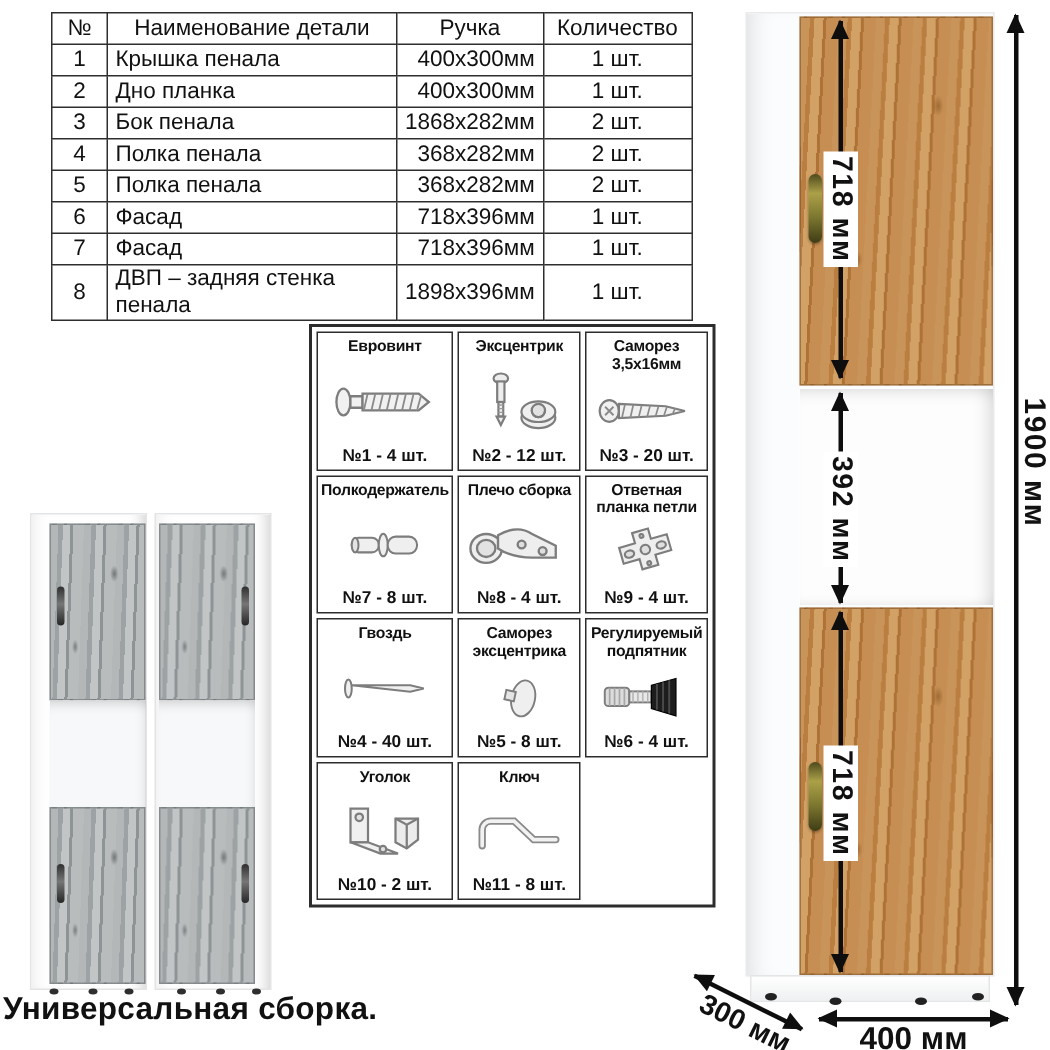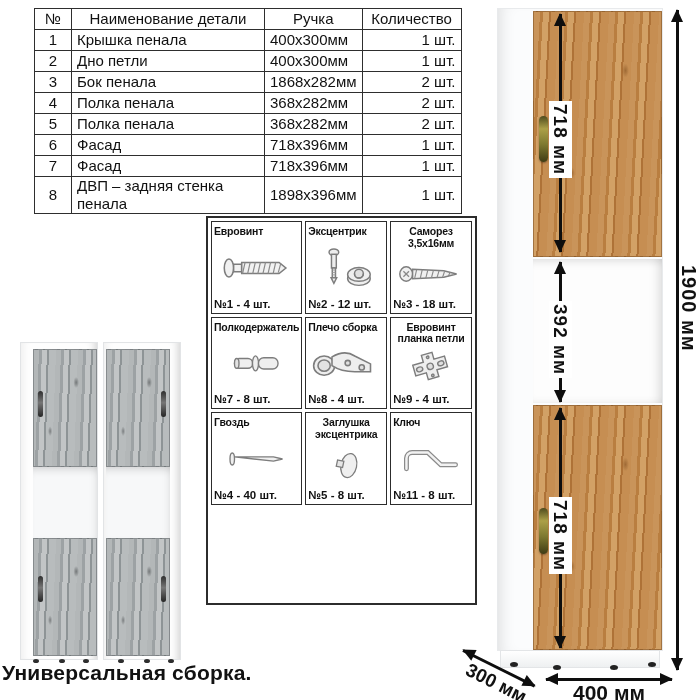--- a/index.html
+++ b/index.html
@@ -5,29 +5,29 @@
   html,body{margin:0;padding:0;background:#fff;}
   .stage{position:relative;width:700px;height:700px;background:#fff;overflow:hidden;
          font-family:"Liberation Sans",sans-serif;color:#111;}
 
   
   .parts{position:absolute;left:34px;top:8px;border-collapse:collapse;background:#fff;}
   .parts th,.parts td{border:1.6px solid #2e2e2e;font-size:15px;line-height:1.2;padding:0 5px;height:20px;}
   .parts th{font-weight:400;text-align:center;}
   .c-num{width:26px;text-align:center;}
   .c-name{width:182px;text-align:left;margin-top:31px;}
-  .c-size{width:86px;text-align:left;}
-  .c-qty{width:88px;text-align:right;}
+  .c-size{width:86px;text-align:right;}
+  .c-qty{width:88px;text-align:center;}
 
   
   .hw-grid{position:absolute;left:206px;top:216px;width:271px;height:389px;border:2px solid #2c2c2c;
            box-sizing:border-box;padding:3px;display:grid;grid-template-columns:repeat(3,1fr);
            grid-template-rows:repeat(4,1fr);gap:3px;background:#fff;}
   .hw-cell{border:1.6px solid #2c2c2c;background:#fff;display:flex;flex-direction:column;
-           align-items:flex-start;justify-content:space-between;padding:4px 2px 3px;text-align:center;box-sizing:border-box;}
+           align-items:center;justify-content:space-between;padding:4px 2px 3px;text-align:center;box-sizing:border-box;}
   .hw-title{font-weight:700;font-size:10.5px;line-height:1.12;letter-spacing:-.2px;}
   .hw-count{font-weight:700;font-size:11.5px;white-space:nowrap;}
   .hw-icon{flex:1;display:flex;align-items:center;justify-content:center;width:100%;min-height:0;}
   .hw-icon svg{max-width:74px;max-height:42px;}
 
   
   .wood-oak{
     background-image:
       radial-gradient(ellipse 5px 10px at 72% 24%, rgba(110,62,18,.45), transparent 70%),
       radial-gradient(ellipse 4px 8px at 30% 66%, rgba(110,62,18,.40), transparent 70%),
@@ -112,21 +112,21 @@
     </thead>
     <tbody>
       <tr>
         <td class="c-num">1</td>
         <td class="c-name">Крышка пенала</td>
         <td class="c-size">400х300мм</td>
         <td class="c-qty">1 шт.</td>
       </tr>
       <tr>
         <td class="c-num">2</td>
-        <td class="c-name">Дно петли</td>
+        <td class="c-name">Дно планка</td>
         <td class="c-size">400х300мм</td>
         <td class="c-qty">1 шт.</td>
       </tr>
       <tr>
         <td class="c-num">3</td>
         <td class="c-name">Бок пенала</td>
         <td class="c-size">1868х282мм</td>
         <td class="c-qty">2 шт.</td>
       </tr>
       <tr>
@@ -210,21 +210,21 @@
       <div class="hw-icon">
         <svg viewBox="0 0 84 40" width="70" height="32">
             <g stroke="#7d7d7d" stroke-width="1.8" fill="#f0f0f0">
               <ellipse cx="11" cy="20" rx="8" ry="9"></ellipse>
               <path d="M19 14 L58 16 L74 20 L58 24 L19 26 Z"></path>
             </g>
             <path d="M7.5 16.5 l7 7 M14.5 16.5 l-7 7" stroke="#8a8a8a" stroke-width="1.6" fill="none"></path>
             <path d="M24 14.8 l-2.5 11 M31 14.8 l-2.5 11 M38 15.2 l-2.5 10 M45 15.5 l-2.5 9.5 M52 16 l-2.5 8.5 M59 16.5 l-2.5 7.5 M66 17.5 l-2.5 5.5" stroke="#8a8a8a" stroke-width="1.4" fill="none"></path>
           </svg>
       </div>
-      <div class="hw-count">№3 - 18 шт.</div>
+      <div class="hw-count">№3 - 20 шт.</div>
     </div>
 
     <div class="hw-cell">
       <div class="hw-title">Полкодержатель</div>
       <div class="hw-icon">
         <svg viewBox="0 0 84 40" width="64" height="30">
             <g stroke="#7d7d7d" stroke-width="1.8" fill="#efefef">
               <rect x="12" y="14" width="24" height="13" rx="6"></rect>
               <ellipse cx="40" cy="20.5" rx="4" ry="10"></ellipse>
               <rect x="44" y="13" width="26" height="15" rx="7"></rect>
@@ -245,21 +245,21 @@
               <path d="M26 17 C38 10 46 12 52 16 L70 25 L70 34 L52 34 C40 34 32 31 26 27 Z"></path>
               <circle cx="60" cy="29" r="3" fill="#dfdfdf"></circle>
               <circle cx="44" cy="24" r="3" fill="#dfdfdf"></circle>
             </g>
           </svg>
       </div>
       <div class="hw-count">№8 - 4 шт.</div>
     </div>
 
     <div class="hw-cell">
-      <div class="hw-title">Евровинт планка петли</div>
+      <div class="hw-title">Ответная планка петли</div>
       <div class="hw-icon">
         <svg viewBox="0 0 84 48" width="66" height="38">
             <g transform="rotate(-16 42 24)" stroke="#7d7d7d" stroke-width="1.8" fill="#eeeeee">
               <path d="M35 4 h14 v9 h14 v14 h-14 v9 h-14 v-9 h-14 v-14 h14 z"></path>
               <circle cx="42" cy="20.5" r="4" fill="#dfdfdf"></circle>
               <ellipse cx="28" cy="20.5" rx="4" ry="3" fill="#dfdfdf"></ellipse>
               <ellipse cx="56" cy="20.5" rx="4" ry="3" fill="#dfdfdf"></ellipse>
               <circle cx="42" cy="8.5" r="1.6" fill="#cfcfcf"></circle>
               <circle cx="42" cy="32.5" r="1.6" fill="#cfcfcf"></circle>
             </g>
@@ -275,33 +275,65 @@
             <g stroke="#7d7d7d" stroke-width="1.8" fill="#f0f0f0">
               <ellipse cx="9" cy="20" rx="3" ry="8"></ellipse>
               <path d="M12 17.2 H64 L76 20 L64 22.8 Z"></path>
             </g>
           </svg>
       </div>
       <div class="hw-count">№4 - 40 шт.</div>
     </div>
 
     <div class="hw-cell">
-      <div class="hw-title">Заглушка эксцентрика</div>
+      <div class="hw-title">Саморез эксцентрика</div>
       <div class="hw-icon">
         <svg viewBox="0 0 84 44" width="60" height="38">
             <g transform="rotate(12 42 22)" stroke="#7d7d7d" stroke-width="1.8" fill="#efefef">
               <ellipse cx="46" cy="22" rx="11" ry="17"></ellipse>
               <path d="M29 17.5 h9 v9 h-9 z" fill="#e5e5e5"></path>
             </g>
           </svg>
       </div>
       <div class="hw-count">№5 - 8 шт.</div>
     </div>
 
-
+    <div class="hw-cell">
+      <div class="hw-title">Регулируемый подпятник</div>
+      <div class="hw-icon">
+        <svg viewBox="0 0 84 44" width="70" height="36">
+            <g stroke="#7d7d7d" stroke-width="1.6" fill="#dcdcdc">
+              <rect x="8" y="14" width="20" height="15" rx="3"></rect>
+              <rect x="28" y="17" width="18" height="9" fill="#e8e8e8"></rect>
+            </g>
+            <path d="M12 14 v15 M16 14 v15 M20 14 v15 M24 14 v15" stroke="#a6a6a6" stroke-width="1.4" fill="none"></path>
+            <path d="M31 17 v9 M35 17 v9 M39 17 v9 M43 17 v9" stroke="#b2b2b2" stroke-width="1.2" fill="none"></path>
+            <path d="M46 12 L66 6.5 L66 37 L46 31 Z" fill="#1d1d1d" stroke="#000" stroke-width="1"></path>
+            <path d="M50.5 11 v21 M55.5 9.5 v24 M60.5 8 v27" stroke="#4a4a4a" stroke-width="1.6" fill="none"></path>
+          </svg>
+      </div>
+      <div class="hw-count">№6 - 4 шт.</div>
+    </div>
+
+    <div class="hw-cell">
+      <div class="hw-title">Уголок</div>
+      <div class="hw-icon">
+        <svg viewBox="0 0 84 48" width="70" height="40">
+            <g stroke="#7d7d7d" stroke-width="1.8" fill="#f0f0f0">
+              <path d="M14 6 h14 v27 h-14 z"></path>
+              <circle cx="21" cy="13" r="3" fill="#e2e2e2"></circle>
+              <path d="M14 33 h14 l24 9 h-14 z"></path>
+              <circle cx="40" cy="38.5" r="2.6" fill="#e2e2e2"></circle>
+              <path d="M50 14 h18 v17 l-9 7 l-9 -5 z" fill="#ececec"></path>
+              <path d="M50 14 l9 5 l9 -5 M59 19 v19" fill="none"></path>
+            </g>
+          </svg>
+      </div>
+      <div class="hw-count">№10 - 2 шт.</div>
+    </div>
 
     <div class="hw-cell">
       <div class="hw-title">Ключ</div>
       <div class="hw-icon">
         <svg viewBox="0 0 84 44" width="70" height="36">
             <path d="M12 34 V21 a7 7 0 0 1 7 -7 H38 L54 29 H72" fill="none" stroke="#8a8a8a" stroke-width="6" stroke-linecap="round"></path>
             <path d="M12 34 V21 a7 7 0 0 1 7 -7 H38 L54 29 H72" fill="none" stroke="#f2f2f2" stroke-width="3" stroke-linecap="round"></path>
           </svg>
       </div>
       <div class="hw-count">№11 - 8 шт.</div>

